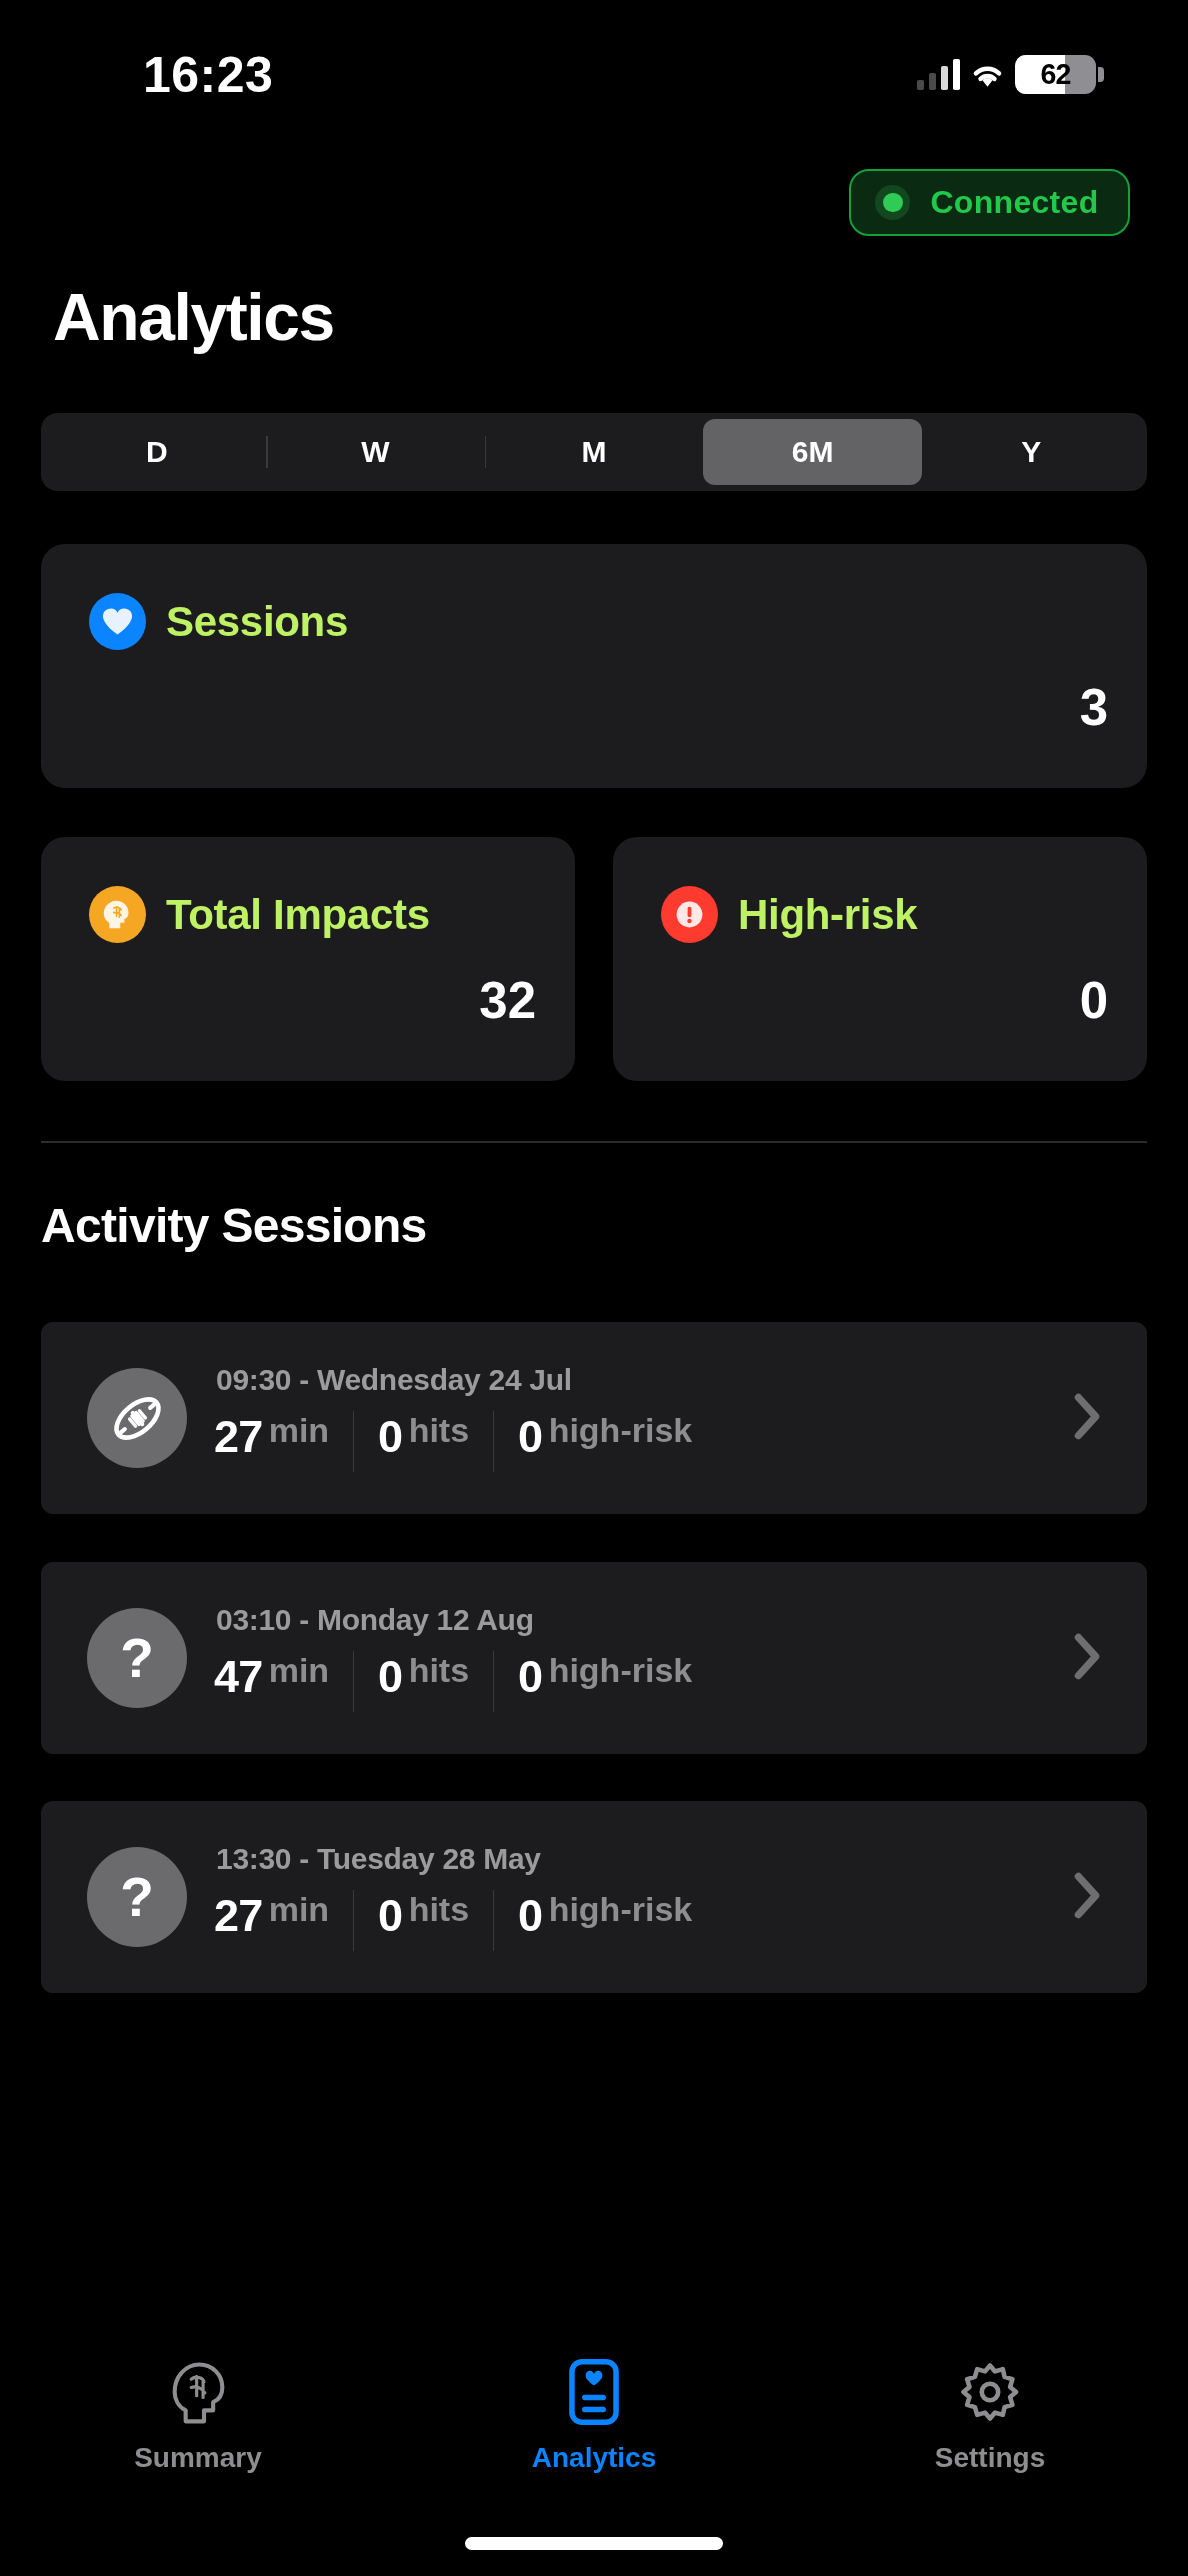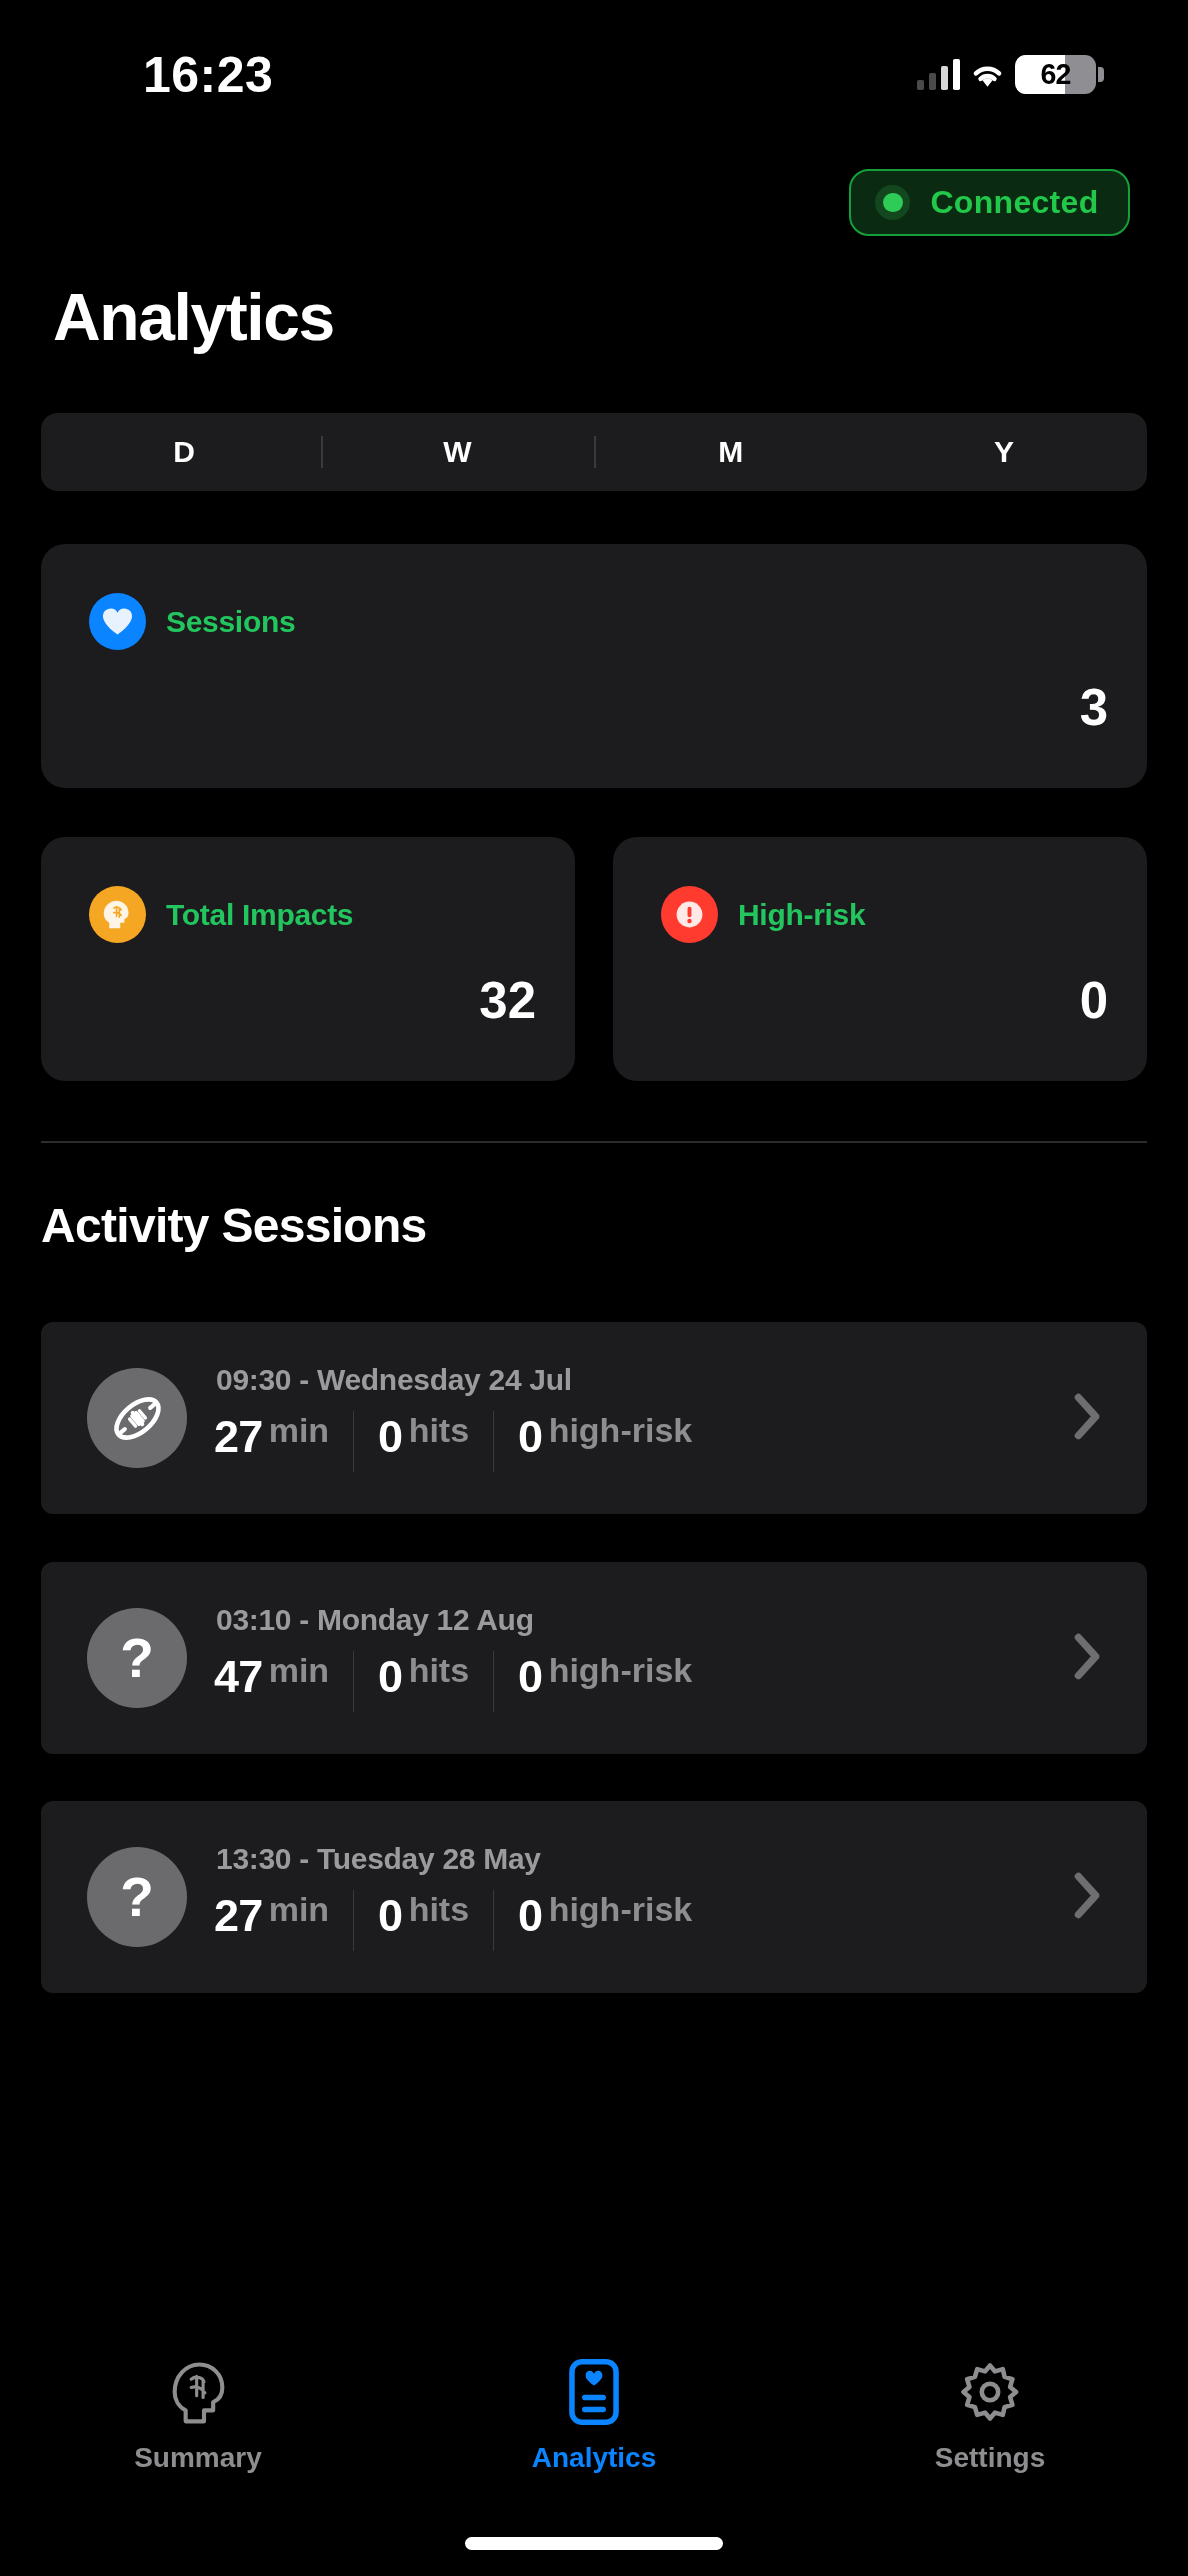--- a/index.html
+++ b/index.html
@@ -62,21 +62,21 @@
   }
   .seg.selected{ background:#636366; }
   .seg.divided::before{
     content:""; position:absolute; left:0; top:16.6px; bottom:16.6px; width:1.8px; background:#3a3a3c;
   }
 
   
   .card{ background:#1c1c1e; border-radius:24px; position:absolute; }
   .card-head{ display:flex; align-items:center; gap:20px; }
   .card-icon{ width:57px; height:57px; border-radius:50%; display:flex; align-items:center; justify-content:center; flex:0 0 auto;}
-  .card-label{ font-size:30px; font-weight:bold; color:#22c55e; letter-spacing:-0.3px;}
+  .card-label{ font-size:42px; font-weight:bold; color:#bef264; letter-spacing:-0.3px;}
   .card-value{ position:absolute; right:35px; font-size:51px; font-weight:bold; color:#fff;}
 
   #sessions-card{ top:544px; left:41px; width:1106px; height:244px; }
   #sessions-card .card-head{ position:absolute; top:49px; left:48px;}
   #sessions-card .card-value{ bottom:51px; right:39px;}
 
   #impacts-card{ top:837px; left:41px; width:534px; height:244px;padding-left:24px; }
   #impacts-card .card-head{ position:absolute; top:49px; left:48px;}
   #impacts-card .card-value{ bottom:51px; right:39px;margin-top:20px;}
 
@@ -154,20 +154,21 @@
     </div>
     <div class="conn-text">Connected</div>
   </div>
 
   <div class="page-title">Analytics</div>
 
   <div class="segmented">
     <div class="seg">D</div>
     <div class="seg divided">W</div>
     <div class="seg divided">M</div>
+    <div class="seg selected">6M</div>
     <div class="seg">Y</div>
   </div>
 
   <div class="card" id="sessions-card">
     <div class="card-head">
       <div class="card-icon" style="background:#0a84ff">
         <svg width="31" height="28.6" viewBox="0 0 34 31">
           <path d="M17 30 C4 21 1 14 1 9.5 A8.5 8.5 0 0 1 17 6 A8.5 8.5 0 0 1 33 9.5 C33 14 30 21 17 30 Z" fill="#e8f2ff"></path>
         </svg>
       </div>

